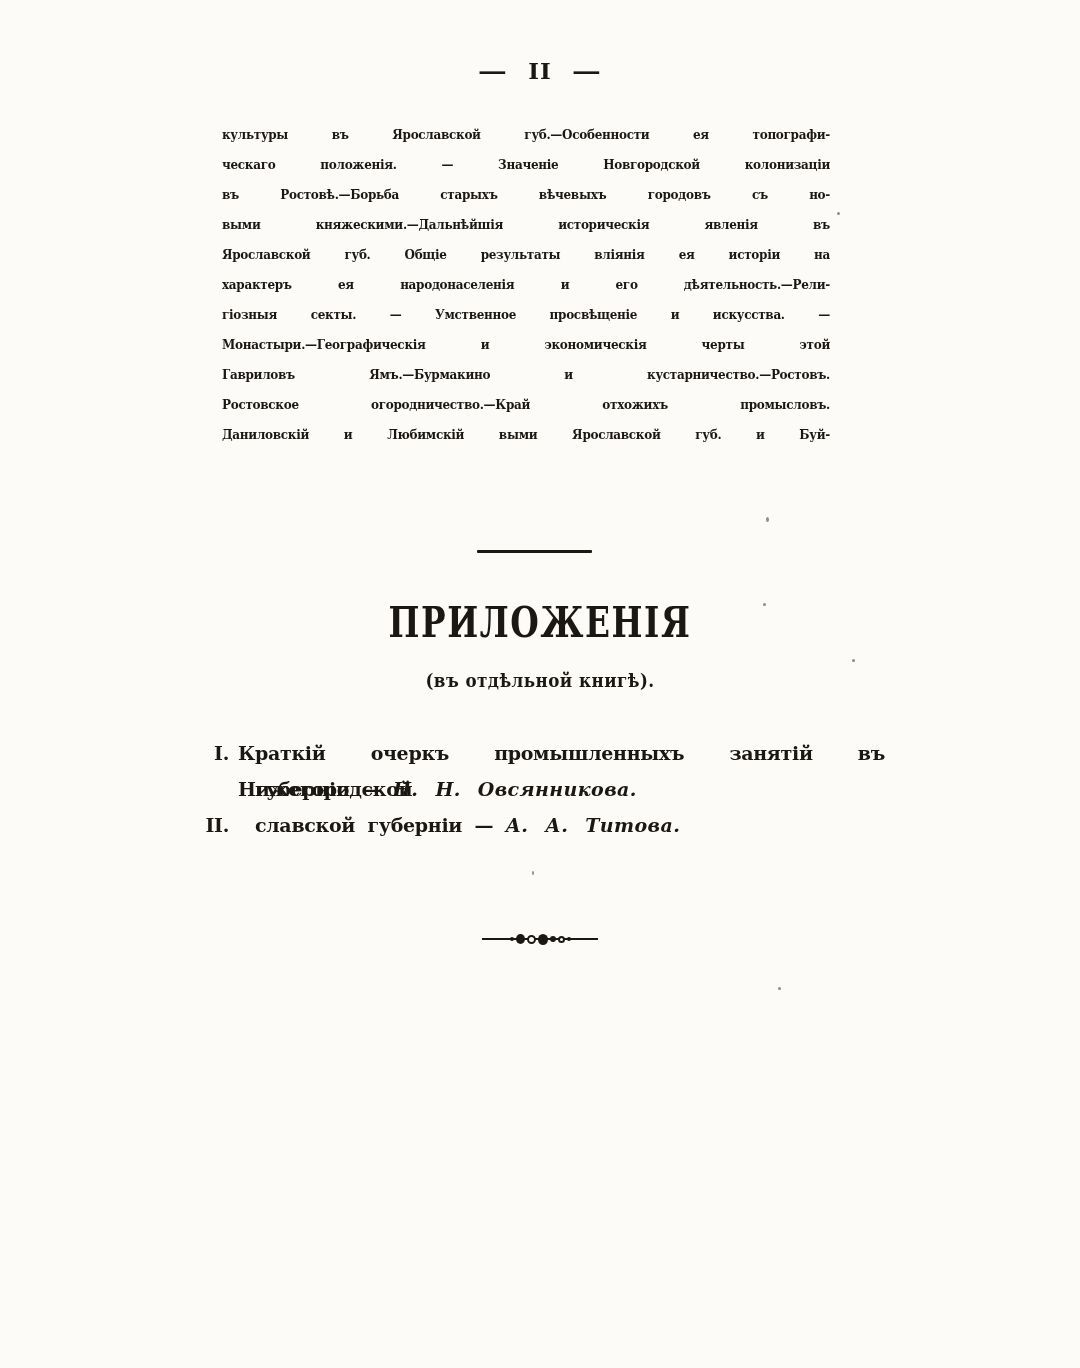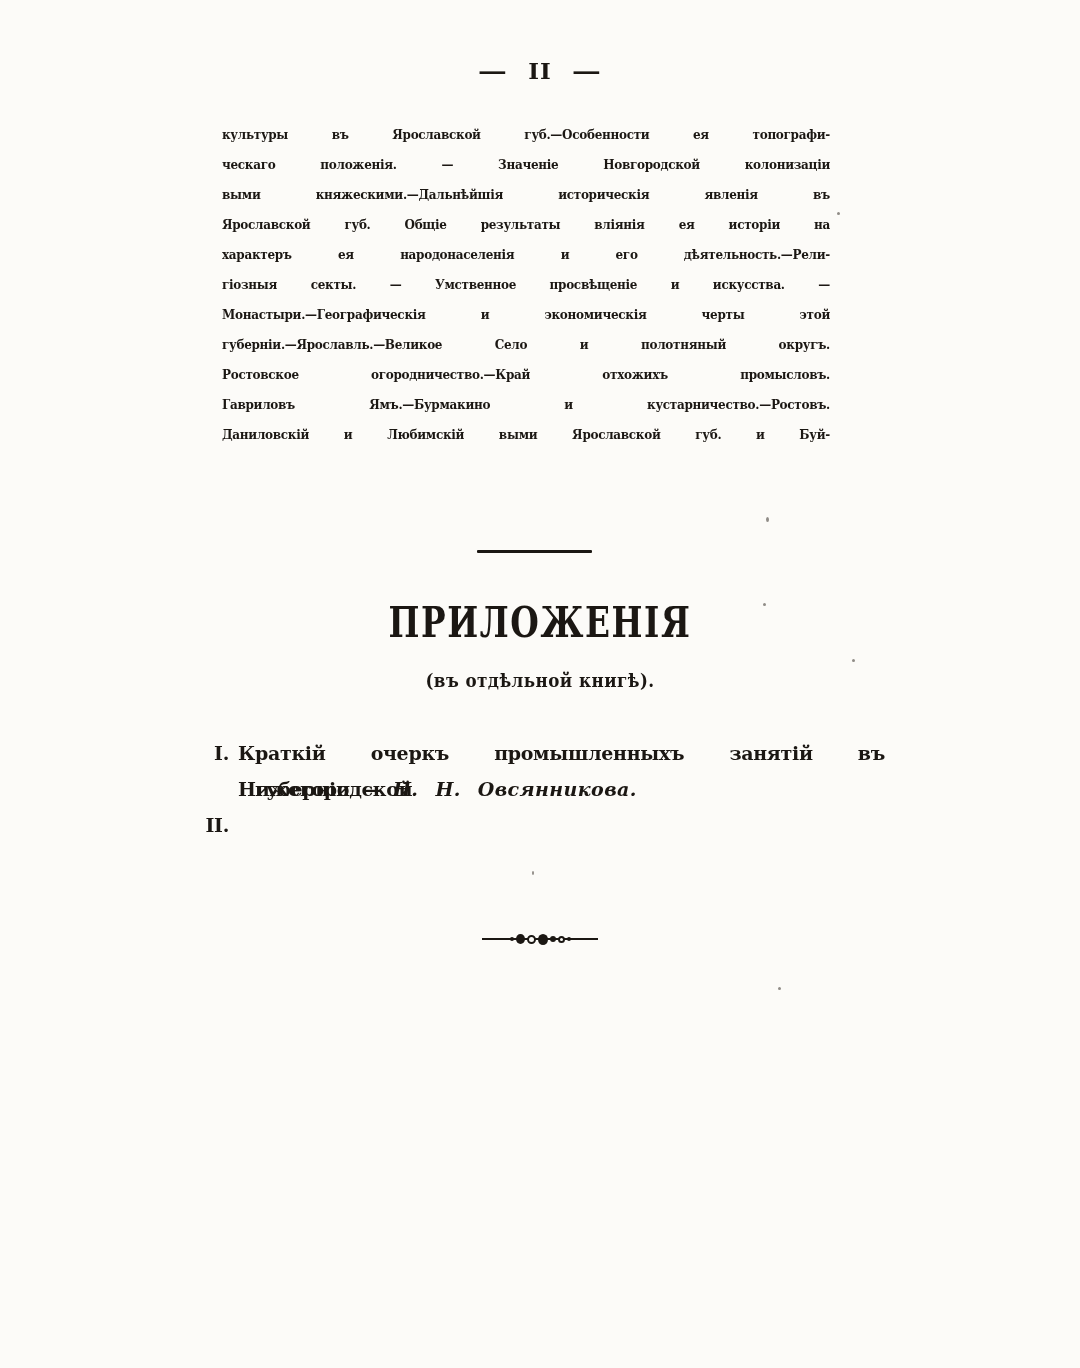--- a/index.html
+++ b/index.html
@@ -192,46 +192,47 @@
 
   <div class="page-head">
     <span class="dash">—</span>
     <span>II</span>
     <span class="dash">—</span>
   </div>
 
   <div class="toc-block">
     <div class="toc-line">культуры въ Ярославской губ.—Особенности ея топографи-</div>
     <div class="toc-line">ческаго положенія. — Значеніе Новгородской колонизаціи</div>
+    <div class="toc-line">въ Ростовѣ.—Борьба старыхъ вѣчевыхъ городовъ съ но-</div>
     <div class="toc-line">выми княжескими.—Дальнѣйшія историческія явленія въ</div>
     <div class="toc-line">Ярославской губ. Общіе результаты вліянія ея исторіи на</div>
     <div class="toc-line">характеръ ея народонаселенія и его дѣятельность.—Рели-</div>
     <div class="toc-line">гіозныя секты. — Умственное просвѣщеніе и искусства. —</div>
     <div class="toc-line">Монастыри.—Географическія и экономическія черты этой</div>
-    <div class="toc-line">губерніи.—Ярославль.—Великое Село и полотняный округъ.</div>
+    <div class="toc-line">Гавриловъ Ямъ.—Бурмакино и кустарничество.—Ростовъ.</div>
     <div class="toc-line">Ростовское огородничество.—Край отхожихъ промысловъ.</div>
-    <div class="toc-line">Гавриловъ Ямъ.—Бурмакино и кустарничество.—Ростовъ.</div>
     <div class="toc-line">Даниловскій и Любимскій выми Ярославской губ. и Буй-</div>
   </div>
 
   <div class="section-rule"></div>
 
   <div class="section-title">ПРИЛОЖЕНІЯ</div>
   <div class="section-subtitle">(въ отдѣльной книгѣ).</div>
 
   <div class="appendix-list">
 
     <div class="appendix-item">
       <span class="item-numeral">I.</span>
       <div class="item-line1">Краткій очеркъ промышленныхъ занятій въ Нижегородской</div>
       <div class="item-line2"><span>губерніи — </span><span class="author">Н. Н. Овсянникова.</span></div>
     </div>
 
     <div class="appendix-item">
       <span class="item-numeral">II.</span>
+      <div class="item-line2"><span>славской губерніи — </span><span class="author">А. А. Титова.</span></div>
     </div>
 
   </div>
 
   <div class="tailpiece">
     <div class="tl-line"></div>
     <div class="tl-dots">
       <span class="tl-dot d4"></span>
       <span class="tl-dot d9"></span>
       <span class="tl-dot ring r7"></span>

